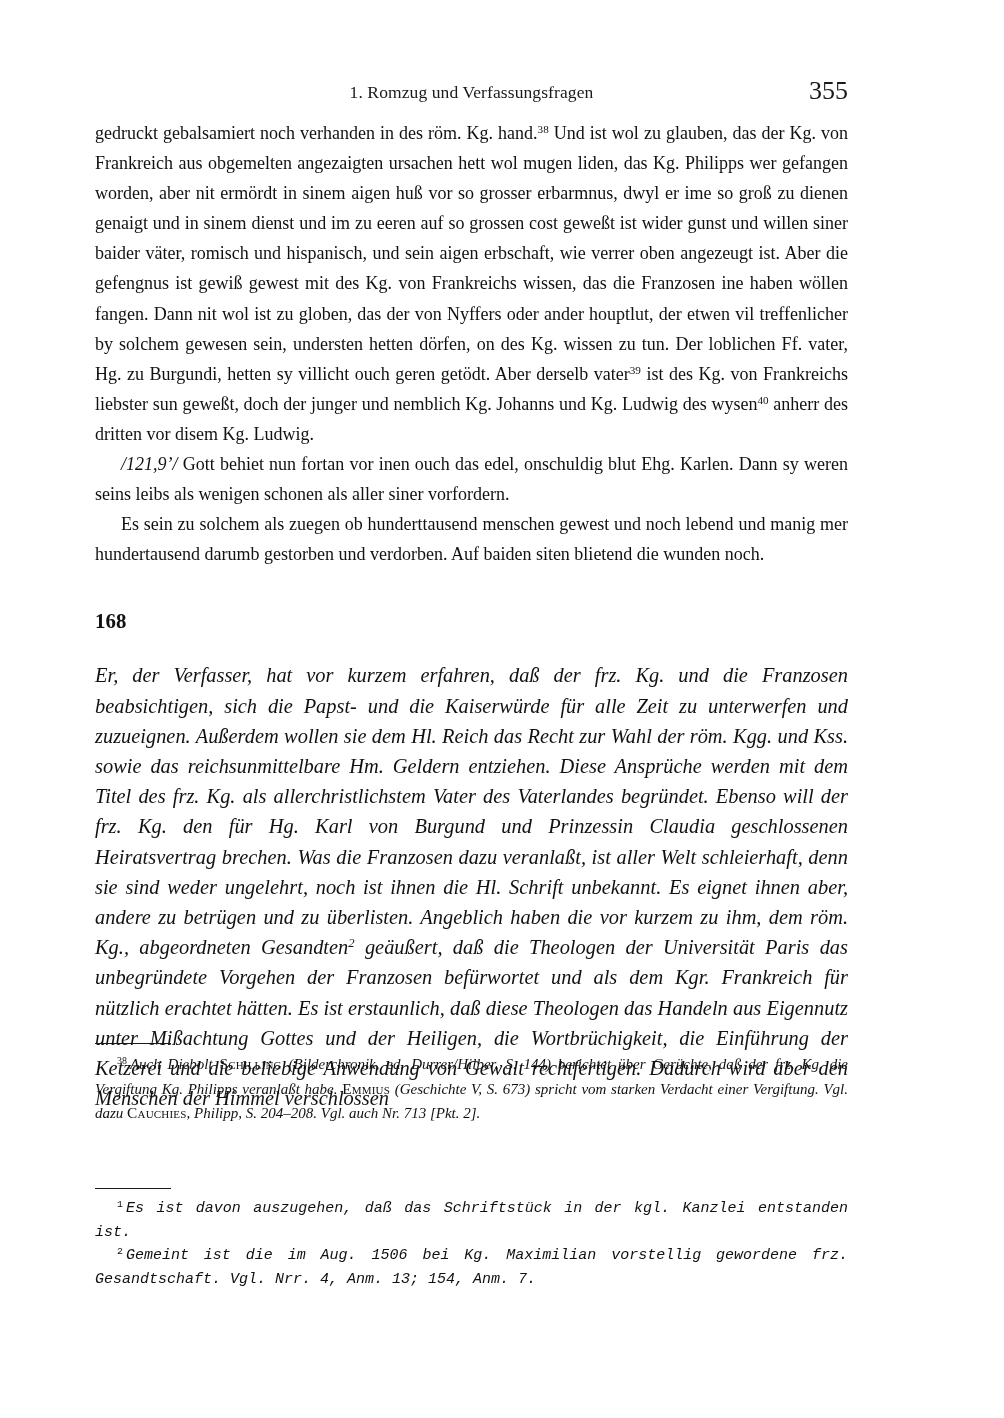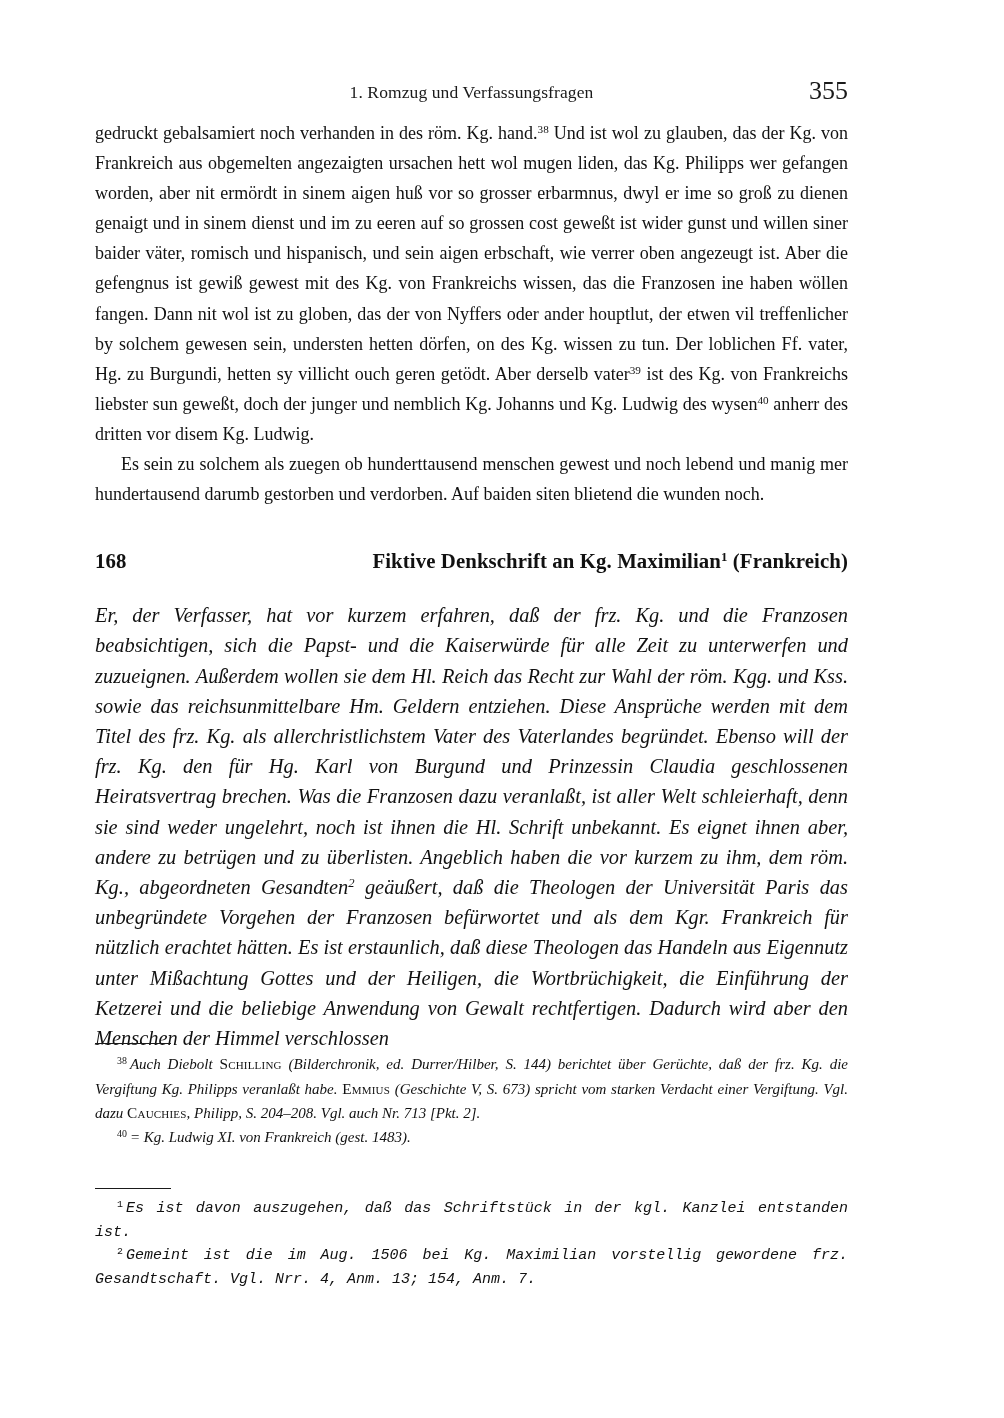--- a/index.html
+++ b/index.html
@@ -151,39 +151,38 @@
 
   <div class="running-head">
     <div class="running-head-title">1. Romzug und Verfassungsfragen</div>
     <div class="running-head-pageno">355</div>
   </div>
 
   <div class="column">
 
     <p><span>gedruckt gebalsamiert noch verhanden in des röm. Kg. hand.</span><sup>38</sup><span> Und ist wol zu glauben, das der Kg. von Frankreich aus obgemelten angezaigten ursachen hett wol mugen liden, das Kg. Philipps wer gefangen worden, aber nit ermördt in sinem aigen huß vor so grosser erbarmnus, dwyl er ime so groß zu dienen genaigt und in sinem dienst und im zu eeren auf so grossen cost geweßt ist wider gunst und willen siner baider väter, romisch und hispanisch, und sein aigen erbschaft, wie verrer oben angezeugt ist. Aber die gefengnus ist gewiß gewest mit des Kg. von Frankreichs wissen, das die Franzosen ine haben wöllen fangen. Dann nit wol ist zu globen, das der von Nyffers oder ander houptlut, der etwen vil treffenlicher by solchem gewesen sein, understen hetten dörfen, on des Kg. wissen zu tun. Der loblichen Ff. vater, Hg. zu Burgundi, hetten sy villicht ouch geren getödt. Aber derselb vater</span><sup>39</sup><span> ist des Kg. von Frankreichs liebster sun geweßt, doch der junger und nemblich Kg. Johanns und Kg. Ludwig des wysen</span><sup>40</sup><span> anherr des dritten vor disem Kg. Ludwig.</span></p>
 
+    <p class="indent"><span class="folio">/121,9’/</span><span> Gott behiet nun fortan vor inen ouch das edel, onschuldig blut Ehg. Karlen. Dann sy weren seins leibs als wenigen schonen als aller siner vorfordern.</span></p>
 
     <p class="indent">Es sein zu solchem als zuegen ob hunderttausend menschen gewest und noch lebend und manig mer hundertausend darumb gestorben und verdorben. Auf baiden siten blietend die wunden noch.</p>
 
     <div class="section-head">
       <span class="section-num">168</span>
-      <span class="section-title"><span>Fiktive Denkschrift an Kg. Maximilian</span><sup>1</sup><span class="paren"> (Frankreich)</span></span>
     </div>
 
     <p class="abstract"><span>Er, der Verfasser, hat vor kurzem erfahren, daß der frz. Kg. und die Franzosen beabsichtigen, sich die Papst- und die Kaiserwürde für alle Zeit zu unterwerfen und zuzueignen. Außerdem wollen sie dem Hl. Reich das Recht zur Wahl der röm. Kgg. und Kss. sowie das reichsunmittelbare Hm. Geldern entziehen. Diese Ansprüche werden mit dem Titel des frz. Kg. als allerchristlichstem Vater des Vaterlandes begründet. Ebenso will der frz. Kg. den für Hg. Karl von Burgund und Prinzessin Claudia geschlossenen Heiratsvertrag brechen. Was die Franzosen dazu veranlaßt, ist aller Welt schleierhaft, denn sie sind weder ungelehrt, noch ist ihnen die Hl. Schrift unbekannt. Es eignet ihnen aber, andere zu betrügen und zu überlisten. Angeblich haben die vor kurzem zu ihm, dem röm. Kg., abgeordneten Gesandten</span><sup>2</sup><span> geäußert, daß die Theologen der Universität Paris das unbegründete Vorgehen der Franzosen befürwortet und als dem Kgr. Frankreich für nützlich erachtet hätten. Es ist erstaunlich, daß diese Theologen das Handeln aus Eigennutz unter Mißachtung Gottes und der Heiligen, die Wortbrüchigkeit, die Einführung der Ketzerei und die beliebige Anwendung von Gewalt rechtfertigen. Dadurch wird aber den Menschen der Himmel verschlossen</span></p>
 
   </div>
 
   <div class="footnote-block" id="fn-group-1">
     <div class="fn-rule"></div>
 
     <p class="footnote"><sup>38</sup><span>Auch Diebolt </span><span class="smallcaps">Schilling</span><span> (Bilderchronik, ed. Durrer/Hilber, S. 144) berichtet über Gerüchte, daß der frz. Kg. die Vergiftung Kg. Philipps veranlaßt habe. </span><span class="smallcaps">Emmius</span><span> (Geschichte V, S. 673) spricht vom starken Verdacht einer Vergiftung. Vgl. dazu </span><span class="smallcaps">Cauchies</span><span>, Philipp, S. 204–208. Vgl. auch Nr. 713 [Pkt. 2].</span></p>
 
 
-    <p class="footnote"><sup>40</sup><span>= Kg. Ludwig XI. von Frankreich (gest. 1483).</span></p>
   </div>
 
   <div class="footnote-block" id="fn-group-2">
     <div class="fn-rule"></div>
 
     <p class="footnote"><sup>1</sup><span>Es ist davon auszugehen, daß das Schriftstück in der kgl. Kanzlei entstanden ist.</span></p>
 
     <p class="footnote"><sup>2</sup><span>Gemeint ist die im Aug. 1506 bei Kg. Maximilian vorstellig gewordene frz. Gesandtschaft. Vgl. Nrr. 4, Anm. 13; 154, Anm. 7.</span></p>
   </div>
 

